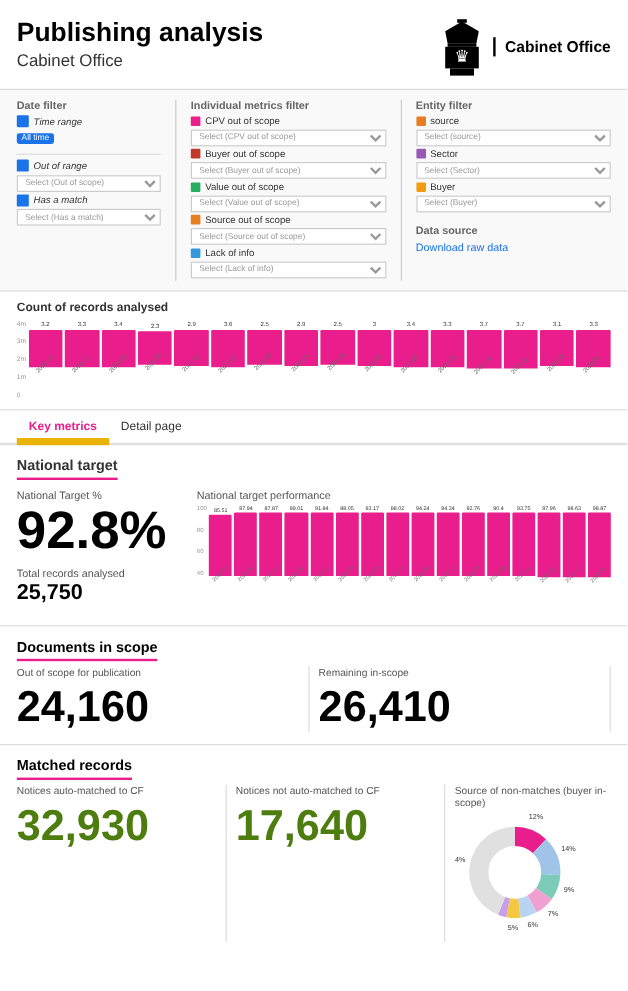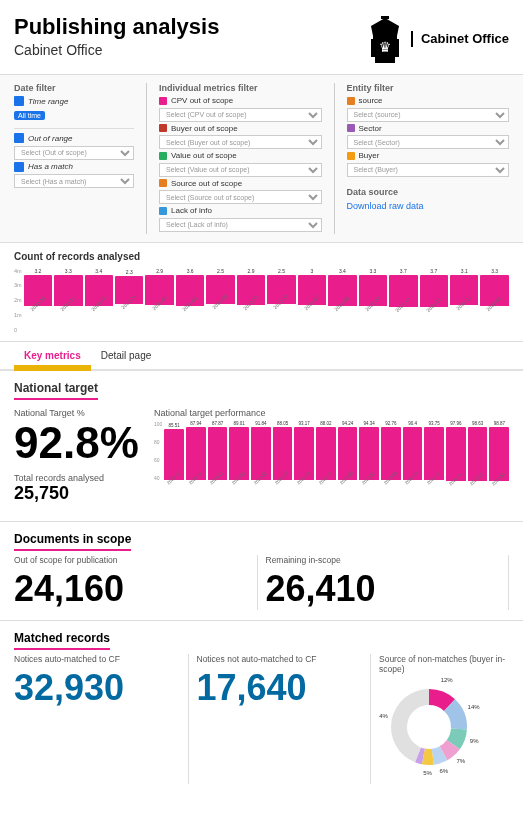--- a/index.html
+++ b/index.html
@@ -180,21 +180,21 @@
       font-size: 12px;
       font-weight: bold;
       color: #333;
       margin-bottom: 8px;
       border-bottom: 2px solid #e91e8c;
       padding-bottom: 3px;
       display: inline-block;
     }
     .metrics-row {
       display: flex;
-      gap: 10px;
+      gap: 20px;
       justify-content: flex-end;
     }
     .metric-left {
       width: 130px;
       flex-shrink: 0;
     }
     .metric-right {
       flex: 1;
     }
     .metric-col-label {
@@ -274,21 +274,21 @@
       flex: 1;
     }
     .matched-col-label {
       font-size: 8.5px;
       color: #555;
       margin-bottom: 3px;
     }
     .matched-big {
       font-size: 36px;
       font-weight: bold;
-      color: #0369a1;
+      color: #4d7c0f;
     }
     .divider-v {
       width: 1px;
       background: #ddd;
       align-self: stretch;
     }
     .filter-section-separator {
       width: 1px;
       background: #ccc;
       margin: 0 4px;

